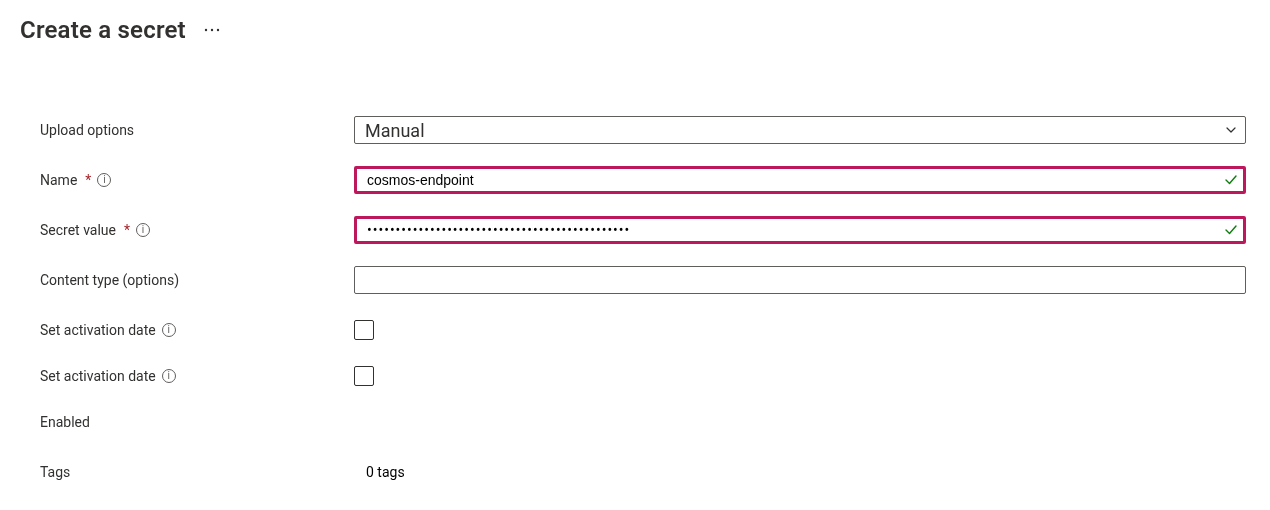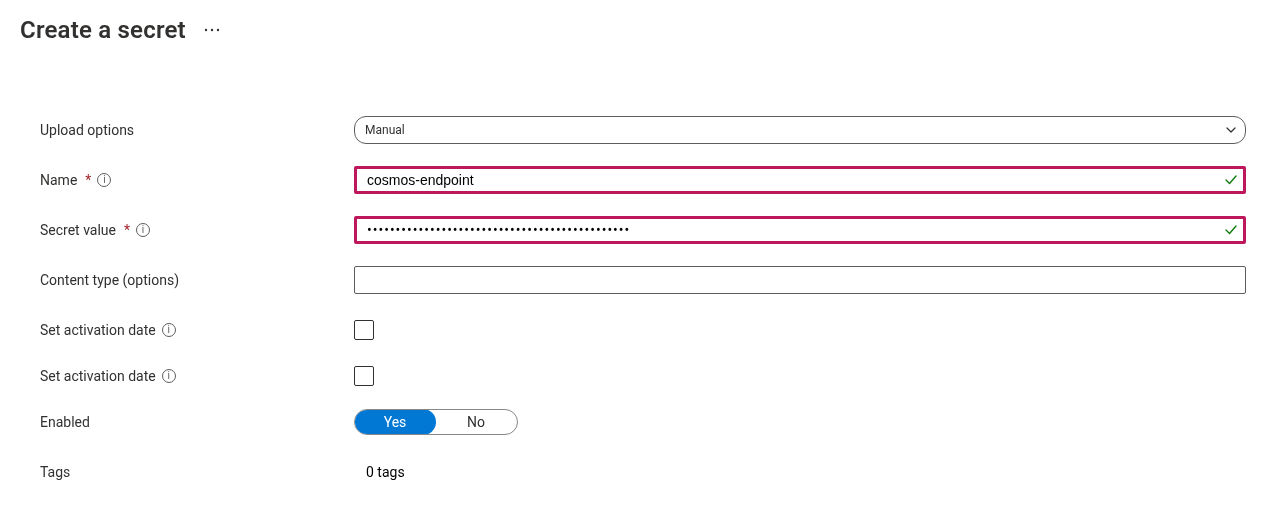--- a/index.html
+++ b/index.html
@@ -9,23 +9,23 @@
   .page-title { font-size:24px; font-weight:600; letter-spacing:.2px; }
   .more-icon { font-size:16px; color:#323130; letter-spacing:1px; cursor:pointer; }
   .form { padding-left:20px; }
   .form-row { display:flex; align-items:center; min-height:28px; margin-bottom:22px; }
   .form-row.check-row { margin-bottom:18px; }
   .label-col { width:314px; display:flex; align-items:center; gap:6px; font-size:14px; color:#323130; }
   .input-col { flex:0 0 892px; position:relative; }
   .req { color:#a4262c; font-size:14px; margin-left:2px; }
   .info-icon { width:14px; height:14px; display:inline-flex; align-items:center; justify-content:center; border:1px solid #605e5c; border-radius:50%; font-size:10px; color:#605e5c; line-height:1; }
   .select-field {
-    width:100%; height:28px; border:1px solid #605e5c; border-radius:12px;
+    width:100%; height:28px; border:1px solid #605e5c; border-radius:2px;
     padding:0 28px 0 10px; background:#ffffff; display:flex; align-items:center;
-    font-size:12px; color:#323130; cursor:pointer; position:relative;
+    font-size:18px; color:#323130; cursor:pointer; position:relative;
   }
   .select-chevron { position:absolute; right:8px; top:50%; transform:translateY(-50%); }
   .text-field {
     width:100%; height:28px; border:3px solid #be185d; border-radius:2px;
     padding:0 30px 0 10px; font-size:14px; background:#ffffff; outline:none;
   }
   .text-field.plain { border:1px solid #605e5c; padding-right:10px; }
   .text-field.password { letter-spacing:1px; font-family:inherit; }
   .valid-icon { position:absolute; right:8px; top:50%; transform:translateY(-50%); }
   .checkbox {
@@ -131,26 +131,20 @@
       </div>
       <div class="input-col">
         <div class="checkbox"></div>
       </div>
     </div>
 
     <div class="form-row">
       <div class="label-col">
         <span>Enabled</span>
       </div>
-      <div class="input-col">
-        <div class="toggle-group">
-          <div class="toggle-opt active">Yes</div>
-          <div class="toggle-opt">No</div>
-        </div>
-      </div>
     </div>
 
     <div class="form-row">
       <div class="label-col">
         <span>Tags</span>
       </div>
       <div class="input-col">
         <span class="tags-link">0 tags</span>
       </div>
     </div>

